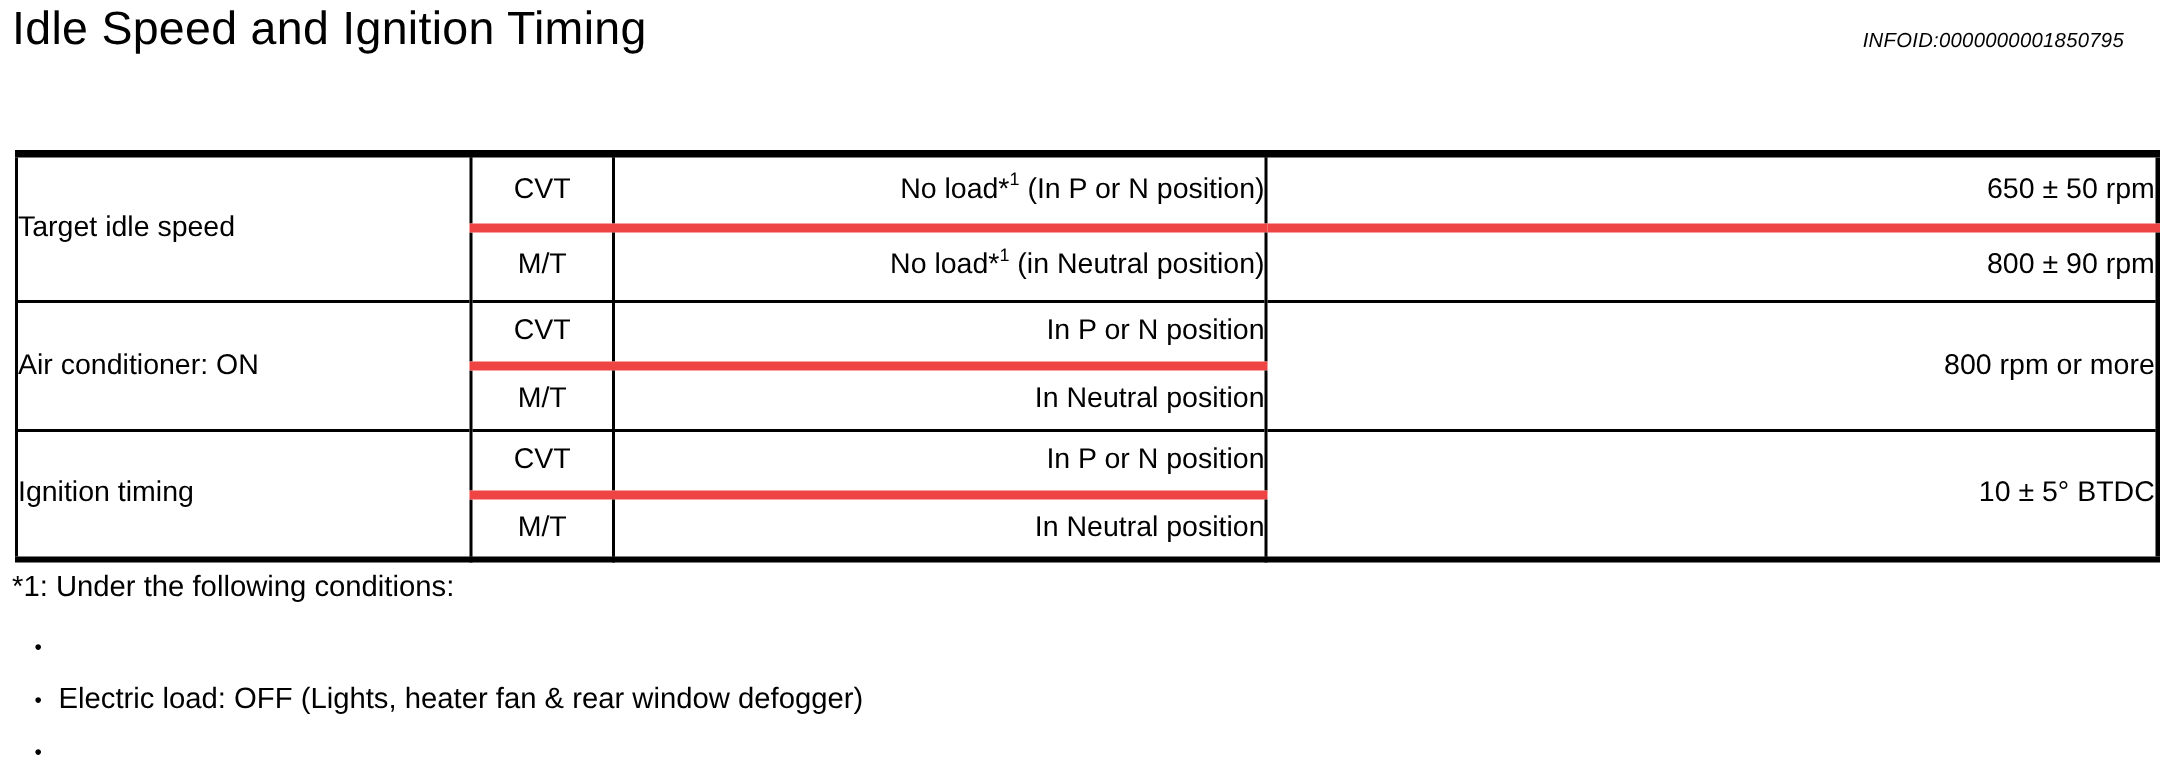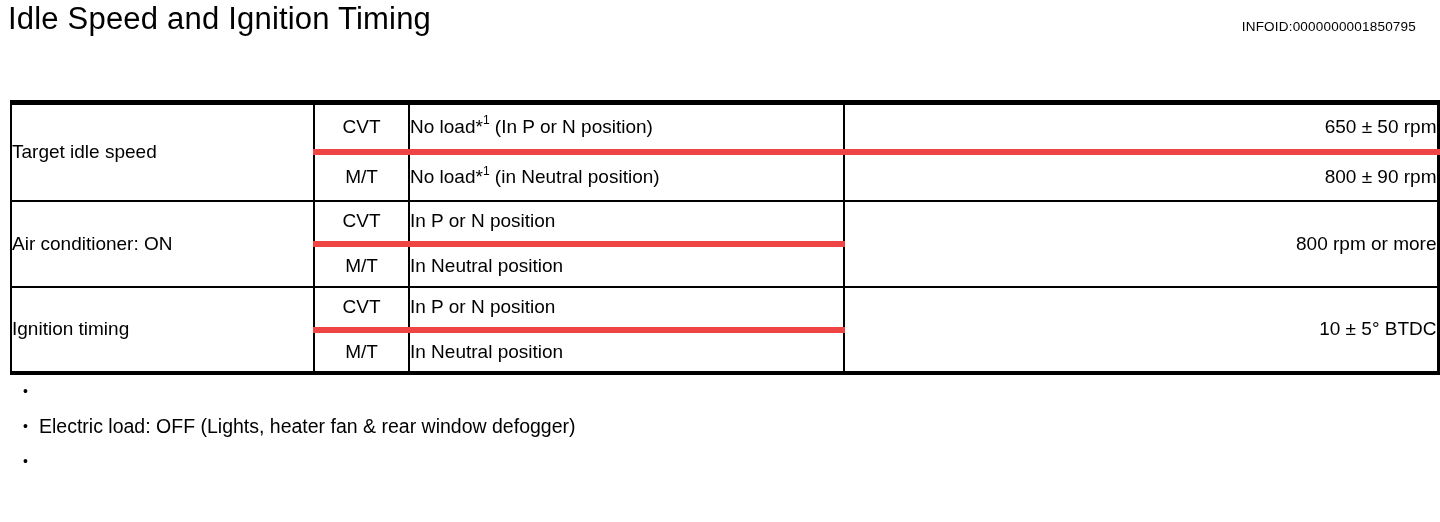--- a/index.html
+++ b/index.html
@@ -13,21 +13,21 @@
   }
   .page { position: relative; width: 1440px; height: 498px; background: #fff; }
 
   .title {
     position: absolute; left: 8px; top: 1px;
     font-size: 31px; font-weight: 400; letter-spacing: 0.2px;
     white-space: nowrap;
   }
   .infoid {
     position: absolute; top: 19px; right: 24px;
-    font-size: 13.5px; letter-spacing: 0.2px;
+    font-size: 13.5px; font-style: italic; letter-spacing: 0.2px;
     white-space: nowrap;
   }
 
   table.spec {
     position: absolute; left: 10px; top: 100px;
     width: 1427px;
     border-collapse: collapse; table-layout: fixed;
     border-top: 5px solid #000;
     border-bottom: 4px solid #000;
     border-left: 2px solid #000;
@@ -40,21 +40,21 @@
     padding: 0;
     vertical-align: middle;
     overflow: hidden; white-space: nowrap;
   }
   tr.thin  td { border-top: 6px solid #ef4444; }
   tr.group td { border-top: 2px solid #000; }
   tr.h48 { height: 49px; }
   tr.h43 { height: 43px; }
   td.c1 { padding-left: 52px; }
   td.c2 { padding-left: 13px; text-align: center; }
-  td.c3 { padding-left: 16px; }
+  td.c3 { padding-left: 16px; text-align: right; }
   td.c4 { text-align: right; }
   sup.fn { font-size: 12px; line-height: 0; position: relative; top: -1px; }
 
   .notes {
     position: absolute; left: 8px; top: 379px;
     font-size: 19.5px;
   }
   .notes .note { line-height: 24px; margin-bottom: 16px; }
   .notes ul { list-style: none; margin: 0; padding: 0; }
   .notes li {
@@ -112,20 +112,21 @@
         <td class="c4" rowspan="2">10 ± 5° BTDC</td>
       </tr>
       <tr class="h43 thin">
         <td class="c2">M/T</td>
         <td class="c3">In Neutral position</td>
       </tr>
     </tbody>
   </table>
 
   <div class="notes">
+    <div class="note">*1: Under the following conditions:</div>
     <ul>
       <li>
         <span class="bullet">•</span>
       </li>
       <li>
         <span class="bullet">•</span>
         <span>Electric load: OFF (Lights, heater fan &amp; rear window defogger)</span>
       </li>
       <li>
         <span class="bullet">•</span>

